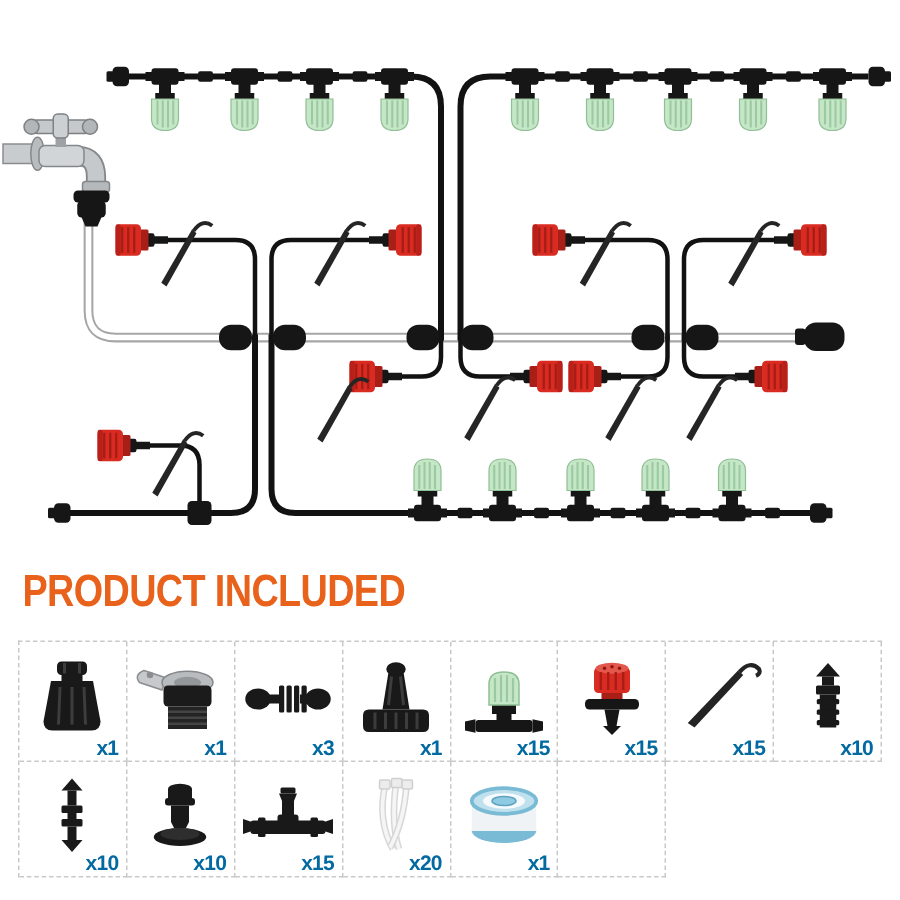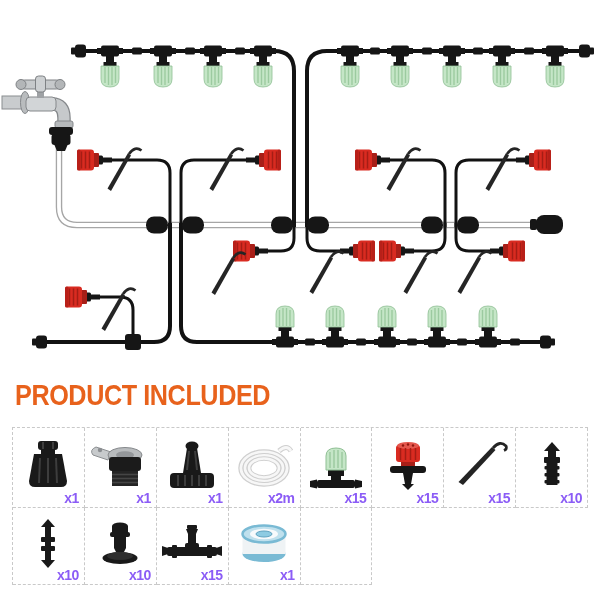--- a/index.html
+++ b/index.html
@@ -9,21 +9,21 @@
   #title{position:absolute;left:15px;top:378px;font-size:30px;font-weight:bold;
          color:#e8621c;letter-spacing:-0.5px;transform:scaleX(0.84);transform-origin:left top;
          white-space:nowrap;}
   #grid{position:absolute;left:12px;top:427px;width:575px;height:157px;
         display:grid;grid-template-columns:repeat(8,1fr);grid-template-rows:80px 77px;
         border-top:1px dashed #c9c9c9;border-left:1px dashed #c9c9c9;box-sizing:content-box;}
   .cell{position:relative;border-right:1px dashed #c9c9c9;border-bottom:1px dashed #c9c9c9;
         display:flex;align-items:center;justify-content:center;}
   .cell svg{display:block;margin-top:-4px;}
   .qty{position:absolute;right:5px;bottom:1px;font-weight:bold;font-size:14px;
-       color:#8b5cf6;letter-spacing:-0.5px;}
+       color:#0369a1;letter-spacing:-0.5px;}
 </style>
 </head>
 <body>
 
 <svg id="diagram" width="600" height="380" viewBox="0 0 600 380">
   <defs>
     <g id="mister">
       <rect x="-13" y="-3" width="26" height="6" fill="#161616"></rect>
       <rect x="-9" y="-5.5" width="18" height="11" rx="2" fill="#161616"></rect>
       <rect x="-4" y="5" width="8" height="7" fill="#161616"></rect>
@@ -220,20 +220,35 @@
       <rect x="24" y="34" width="26" height="15" fill="#242424"></rect>
       <g stroke="#454545" stroke-width="1.6">
         <line x1="24" y1="37.5" x2="50" y2="37.5"></line>
           <line x1="24" y1="41.5" x2="50" y2="41.5"></line>
           <line x1="24" y1="45.5" x2="50" y2="45.5"></line>
       </g>
     </svg>
     <span class="qty">x1</span>
   </div>
 
+  <div class="cell">
+    <svg width="64" height="58" viewBox="0 0 64 58">
+      <g fill="#191919">
+        <ellipse cx="12" cy="29" rx="8.5" ry="7"></ellipse>
+        <rect x="16" y="26" width="12" height="6"></rect>
+        <rect x="26" y="20" width="3.5" height="18" rx="1"></rect>
+          <rect x="31" y="20" width="3.5" height="18" rx="1"></rect>
+        <rect x="36" y="20" width="3.5" height="18" rx="1"></rect>
+          <rect x="41" y="20" width="3.5" height="18" rx="1"></rect>
+        <rect x="40" y="26" width="12" height="6"></rect>
+        <ellipse cx="52" cy="29" rx="8.5" ry="7"></ellipse>
+      </g>
+    </svg>
+    <span class="qty">x3</span>
+  </div>
 
   <div class="cell">
     <svg width="64" height="58" viewBox="0 0 64 58">
       <g fill="#191919">
         <ellipse cx="32" cy="9" rx="6.5" ry="4.5"></ellipse>
         <path d="M 23,36 L 27,11 h 10 l 4,25 z"></path>
         <path d="M 14,36 h 36 q 4,0 4,4 v 7 q 0,4 -4,4 H 14 q -4,0 -4,-4 v -7 q 0,-4 4,-4 z"></path>
       </g>
       <g stroke="#3d3d3d" stroke-width="2">
         <line x1="18" y1="38" x2="18" y2="49"></line>
@@ -241,35 +256,20 @@
           <line x1="32" y1="38" x2="32" y2="49"></line>
         <line x1="39" y1="38" x2="39" y2="49"></line>
           <line x1="46" y1="38" x2="46" y2="49"></line>
         <line x1="29" y1="14" x2="27" y2="33"></line>
           <line x1="35" y1="14" x2="37" y2="33"></line>
       </g>
     </svg>
     <span class="qty">x1</span>
   </div>
 
-  <div class="cell">
-    <svg width="66" height="58" viewBox="0 0 66 58">
-      <g fill="none">
-        <ellipse cx="33" cy="31" rx="23" ry="16" stroke="#cfcfcf" stroke-width="5.5"></ellipse>
-        <ellipse cx="33" cy="31" rx="23" ry="16" stroke="#f7f7f7" stroke-width="3"></ellipse>
-        <ellipse cx="33" cy="31" rx="19" ry="12.5" stroke="#cfcfcf" stroke-width="5"></ellipse>
-        <ellipse cx="33" cy="31" rx="19" ry="12.5" stroke="#f7f7f7" stroke-width="2.8"></ellipse>
-        <ellipse cx="33" cy="31" rx="15" ry="9.5" stroke="#cfcfcf" stroke-width="4.6"></ellipse>
-        <ellipse cx="33" cy="31" rx="15" ry="9.5" stroke="#f7f7f7" stroke-width="2.6"></ellipse>
-        <path d="M 48,14 q 8,-7 12,0" stroke="#cfcfcf" stroke-width="5"></path>
-        <path d="M 48,14 q 8,-7 12,0" stroke="#f7f7f7" stroke-width="2.8"></path>
-      </g>
-    </svg>
-    <span class="qty">x2m</span>
-  </div>
 
 
   <div class="cell">
     <svg width="64" height="58" viewBox="0 0 64 58">
       <g fill="#161616">
         <rect x="13" y="43" width="38" height="8" rx="2"></rect>
         <polygon points="6,44 13,42.5 13,51.5 6,50"></polygon>
         <polygon points="58,44 51,42.5 51,51.5 58,50"></polygon>
         <rect x="27" y="37" width="10" height="8"></rect>
         <rect x="24" y="32" width="16" height="7"></rect>
@@ -371,20 +371,36 @@
         <polygon points="2,30 8,32 8,38 2,40"></polygon>
         <polygon points="62,30 56,32 56,38 62,40"></polygon>
         <rect x="12" y="29" width="5" height="13" rx="1"></rect>
         <rect x="47" y="29" width="5" height="13" rx="1"></rect>
         <rect x="25" y="27" width="14" height="13" rx="2"></rect>
       </g>
     </svg>
     <span class="qty">x15</span>
   </div>
 
+  <div class="cell">
+    <svg width="64" height="56" viewBox="0 0 64 56">
+      <g fill="none">
+        <path d="M 25,7 C 21,22 23,38 30,50" stroke="#d7d7d7" stroke-width="4.5"></path>
+        <path d="M 25,7 C 21,22 23,38 30,50" stroke="#f5f5f5" stroke-width="2.5"></path>
+        <path d="M 32,6 C 30,22 30,38 34,50" stroke="#d7d7d7" stroke-width="4.5"></path>
+        <path d="M 32,6 C 30,22 30,38 34,50" stroke="#f5f5f5" stroke-width="2.5"></path>
+        <path d="M 39,7 C 38,22 34,38 28,49" stroke="#d7d7d7" stroke-width="4.5"></path>
+        <path d="M 39,7 C 38,22 34,38 28,49" stroke="#f5f5f5" stroke-width="2.5"></path>
+      </g>
+      <rect x="21" y="4" width="7" height="6" rx="1" fill="#ececec" stroke="#cfcfcf"></rect>
+      <rect x="29" y="3" width="7" height="6" rx="1" fill="#ececec" stroke="#cfcfcf"></rect>
+      <rect x="36" y="4" width="7" height="6" rx="1" fill="#ececec" stroke="#cfcfcf"></rect>
+    </svg>
+    <span class="qty">x20</span>
+  </div>
 
   <div class="cell">
     <svg width="64" height="56" viewBox="0 0 64 56">
       <ellipse cx="32" cy="38" rx="21.5" ry="8" fill="#79bad4"></ellipse>
       <rect x="10.5" y="18" width="43" height="20" fill="#eff3f5"></rect>
       <ellipse cx="32" cy="18" rx="21.5" ry="8.5" fill="#bfe0ed" stroke="#79bad4" stroke-width="2.5"></ellipse>
       <ellipse cx="32" cy="18" rx="14" ry="5.2" fill="#f7fafc"></ellipse>
       <ellipse cx="32" cy="18" rx="8" ry="3" fill="#8ecbe2" stroke="#5fa3c0"></ellipse>
     </svg>
     <span class="qty">x1</span>

